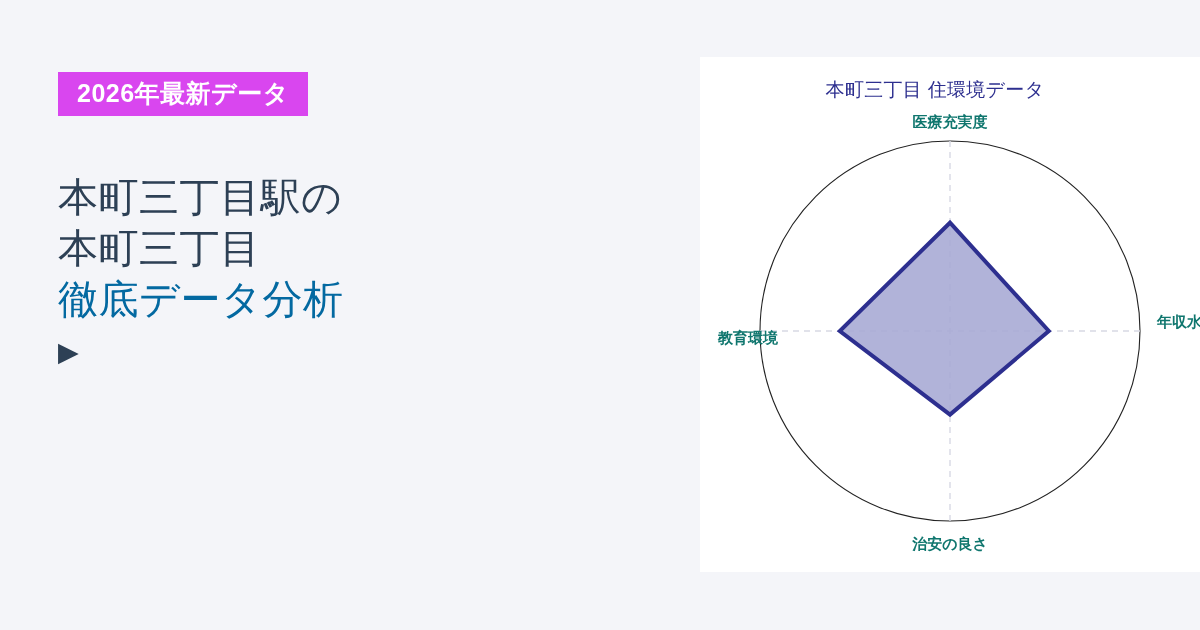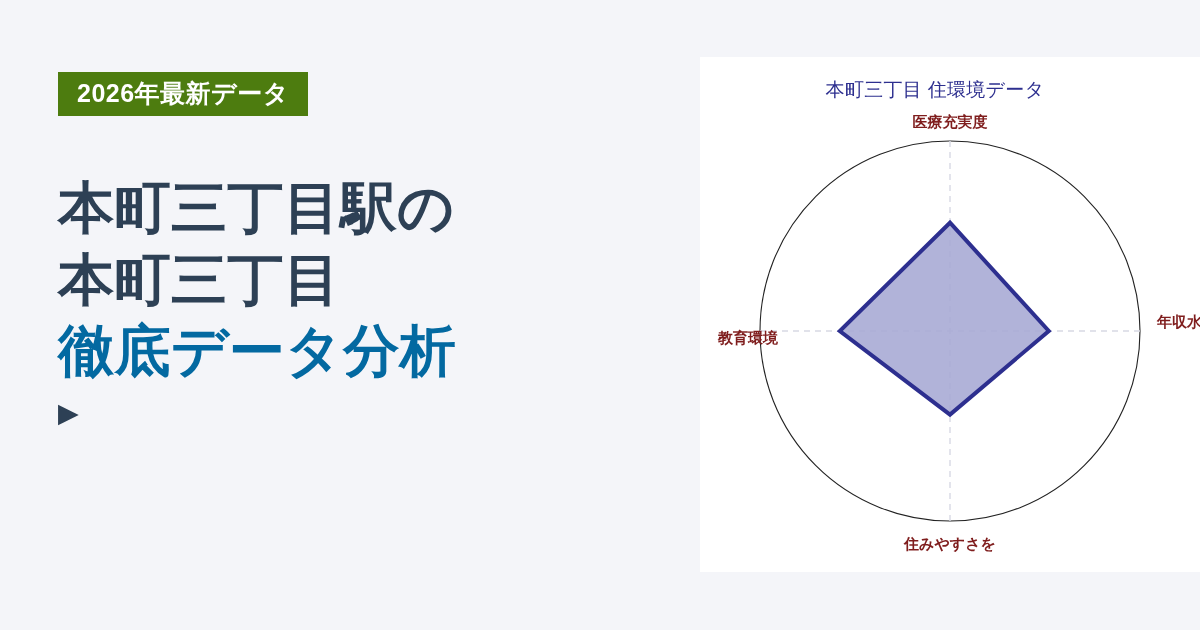--- a/index.html
+++ b/index.html
@@ -21,36 +21,36 @@
     left: 0;
     top: 0;
     width: 700px;
     height: 630px;
     box-sizing: border-box;
     padding: 72px 0 0 58px;
   }
 
   .badge {
     display: inline-block;
-    background: #4d7c0f;
+    background: #d946ef;
     color: #ffffff;
     font-size: 25px;
     font-weight: bold;
     letter-spacing: 0.5px;
     padding: 9px 19px 10px 19px;
     line-height: 1.0;
     white-space: nowrap;
   }
 
   .headline {
     margin-top: 56px;
   }
   .headline-line {
-    font-size: 56px;
-    font-weight: bold;
+    font-size: 40px;
+    font-weight: normal;
     line-height: 1.28;
     letter-spacing: 0.5px;
     white-space: nowrap;
     color: #2d4055;
   }
   .headline-line.accent {
     color: #0369a1;
   }
 
   .subtitle {
@@ -96,21 +96,21 @@
   }
   .chart-svg {
     position: absolute;
     left: 0;
     top: 0;
   }
   .axis-label {
     position: absolute;
     font-size: 15px;
     font-weight: bold;
-    color: #7f1d1d;
+    color: #0f766e;
     white-space: nowrap;
   }
   .axis-label.top    { left: 250px; top: 56px;  transform: translateX(-50%); }
   .axis-label.right  { left: 487px; top: 265px; transform: translate(-50%, -50%); }
   .axis-label.bottom { left: 250px; top: 478px; transform: translateX(-50%); }
   .axis-label.left   { left: 48px;  top: 281px; transform: translate(-50%, -50%); }
 </style>
 </head>
 <body>
 
@@ -139,16 +139,16 @@
     <circle cx="250" cy="274" r="190" fill="none" stroke="#222222" stroke-width="1.1"></circle>
 
     <line x1="250" y1="84" x2="250" y2="464" stroke="#d8d9e4" stroke-width="1.4" stroke-dasharray="6 5"></line>
     <line x1="60" y1="274" x2="440" y2="274" stroke="#d8d9e4" stroke-width="1.4" stroke-dasharray="6 5"></line>
 
     <polygon id="radar-polygon" fill="#a6a8d4" fill-opacity="0.88" stroke="#2d2f8f" stroke-width="4" stroke-linejoin="miter" points="250.00,165.70 348.80,274.00 250.00,357.60 139.80,274.00"></polygon>
   </svg>
 
   <div class="axis-label top">医療充実度</div>
   <div class="axis-label right">年収水準</div>
-  <div class="axis-label bottom">住みやすさを</div>
+  <div class="axis-label bottom">治安の良さ</div>
   <div class="axis-label left">教育環境</div>
 
 </div>
 
 </body></html>

